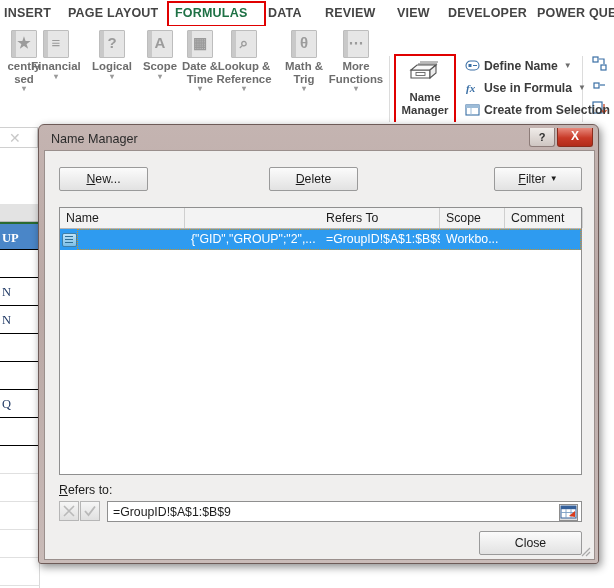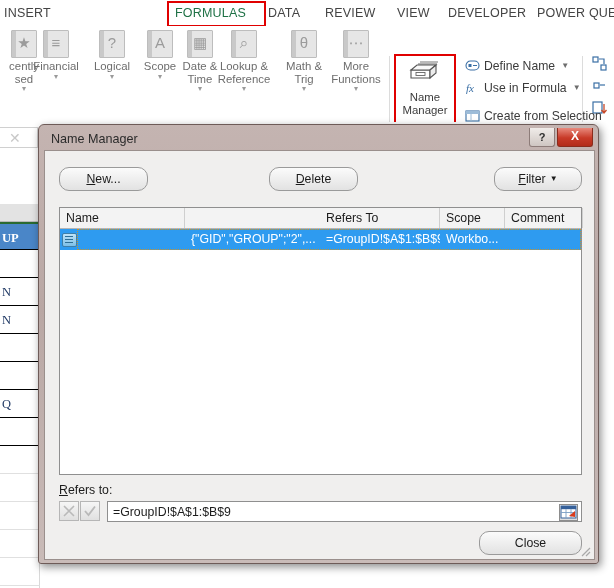--- a/index.html
+++ b/index.html
@@ -4,21 +4,21 @@
 <style>
   html,body{margin:0;padding:0;}
   body{
     width:614px;height:588px;overflow:hidden;position:relative;
     font-family:"Liberation Sans", sans-serif;
     background:#ffffff;
     -webkit-font-smoothing:antialiased;
   }
 
   
-  #ribbon{position:absolute;left:0;top:0;width:614px;height:122px;background:#0f766e;}
+  #ribbon{position:absolute;left:0;top:0;width:614px;height:122px;background:#0f766e;font-weight:bold;}
   #tabstrip{position:absolute;left:0;top:0;width:614px;height:26px;background:#ffffff;}
   .tab{position:absolute;top:4px;height:19px;font-size:12.5px;color:#444444;
        letter-spacing:.2px;white-space:nowrap;line-height:19px;}
   .tab.active{color:#1e7145;}
   #tab-hilite{position:absolute;border:2px solid #e00000;box-sizing:border-box;}
 
   #ribbon-body{position:absolute;left:0;top:26px;width:614px;height:96px;
     background:#ffffff;border-bottom:1px solid #d4d4d4;}
 
   .fn{position:absolute;text-align:center;width:56px;}
@@ -73,21 +73,21 @@
      text-align:center;font-size:11px;color:#2d2d2d;line-height:18px;font-weight:700;}
   #dlg-close{position:absolute;right:5px;top:3px;width:36px;height:19px;
      background:linear-gradient(180deg,#e88a7d,#c83a28 55%,#b22b19);border:1px solid #8a2b1c;
      border-top:none;border-radius:0 0 3px 3px;box-sizing:border-box;
      text-align:center;font-size:12px;color:#ffffff;line-height:17px;font-weight:700;}
 
   #dlg-body{position:absolute;left:5px;top:25px;width:551px;height:410px;
     background:#f0efee;border:1px solid #9a8f8c;box-sizing:border-box;}
 
   .btn{position:absolute;background:linear-gradient(180deg,#fbfbfb,#e2e2e2);
-    border:1px solid #9a9a9a;border-radius:10px;box-sizing:border-box;
+    border:1px solid #9a9a9a;border-radius:2px;box-sizing:border-box;
     font-size:12.3px;color:#1c1c1c;text-align:center;}
   .btn span{display:inline-block;}
   .ul{text-decoration:underline;}
 
   #lst{position:absolute;left:14px;top:56px;width:523px;height:268px;
     background:#ffffff;border:1px solid #8f8f8f;box-sizing:border-box;}
   #lst-head{position:absolute;left:0;top:0;width:100%;height:21px;
     background:#f3f3f3;border-bottom:1px solid #b5b5b5;box-sizing:border-box;}
   .hcell{position:absolute;top:0;height:20px;line-height:20px;font-size:12.3px;color:#1c1c1c;
     padding-left:6px;box-sizing:border-box;border-right:1px solid #cfcfcf;}
@@ -115,20 +115,21 @@
   #close-btn{position:absolute;left:434px;top:380px;width:103px;height:24px;}
   #grip{position:absolute;right:3px;bottom:2px;width:12px;height:12px;}
 </style>
 </head>
 <body>
 
 <div id="ribbon">
 
   <div id="tabstrip">
       <div class="tab" style="left: 4px;">INSERT</div>
+      <div class="tab" style="left: 68px;">PAGE LAYOUT</div>
       <div class="tab active" style="left: 175px;">FORMULAS</div>
       <div class="tab" style="left: 268px;">DATA</div>
       <div class="tab" style="left: 325px;">REVIEW</div>
       <div class="tab" style="left: 397px;">VIEW</div>
       <div class="tab" style="left: 448px;">DEVELOPER</div>
       <div class="tab" style="left: 537px;">POWER QUERY</div>
     </div>
   <div id="tab-hilite" style="left: 167px; top: 1px; width: 99px; height: 26px; border-color: rgb(224, 0, 0);"></div>
 
   <div id="ribbon-body">
@@ -233,21 +234,21 @@
         <div class="caret">▾</div>
       </div>
       <div class="dn-item" style="left: 465px; top: 30px;"><span class="dnico"><svg width="15" height="13" viewBox="0 0 15 13">
             <rect x="1" y="2" width="13" height="9" rx="4.5" fill="#fff" stroke="#3a6fa5" stroke-width="1.1"></rect>
             <rect x="3.5" y="5" width="3" height="3" fill="#3a6fa5"></rect>
             <path d="M8 6.5 L12 6.5" stroke="#3a6fa5" stroke-width="1"></path>
           </svg></span><span>Define Name</span><span style="font-size:8px;margin-left:6px;vertical-align:2px;color:#6d6d6d;">▼</span></div>
       <div class="dn-item" style="left: 465px; top: 52px;"><span class="dnico"><svg width="15" height="13" viewBox="0 0 15 13">
             <text x="1" y="11" font-size="11" font-style="italic" font-family="Liberation Serif, serif" fill="#3a6fa5">fx</text>
           </svg></span><span>Use in Formula</span><span style="font-size:8px;margin-left:6px;vertical-align:2px;color:#6d6d6d;">▼</span></div>
-      <div class="dn-item" style="left: 465px; top: 74px; margin-top: 6px;"><span class="dnico"><svg width="15" height="13" viewBox="0 0 15 13">
+      <div class="dn-item" style="left: 465px; top: 74px;"><span class="dnico"><svg width="15" height="13" viewBox="0 0 15 13">
             <rect x="1" y="2" width="13" height="10" fill="#fff" stroke="#3a6fa5" stroke-width="1.1"></rect>
             <rect x="1" y="2" width="13" height="3" fill="#9dbcd8"></rect>
             <path d="M6 5 L6 12" stroke="#9dbcd8" stroke-width="1"></path>
           </svg></span><span>Create from Selection</span></div>
     </div>
 </div>
 
 <div id="sheet">
   <div id="namebox">
     <span class="x">✕</span>

